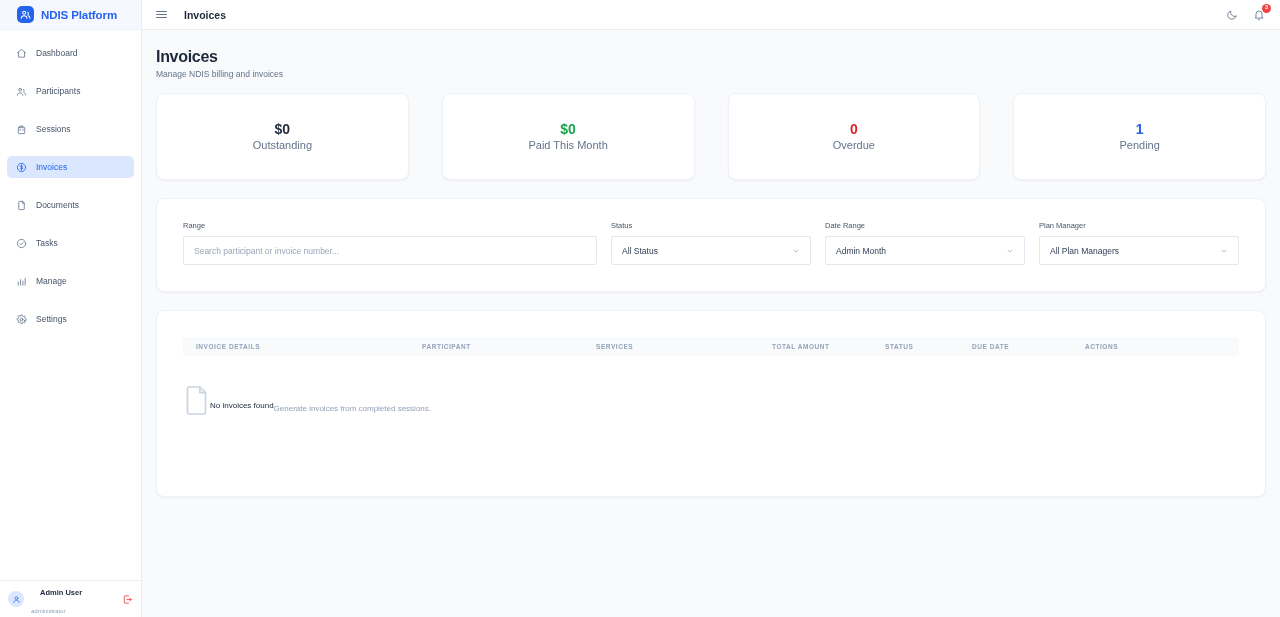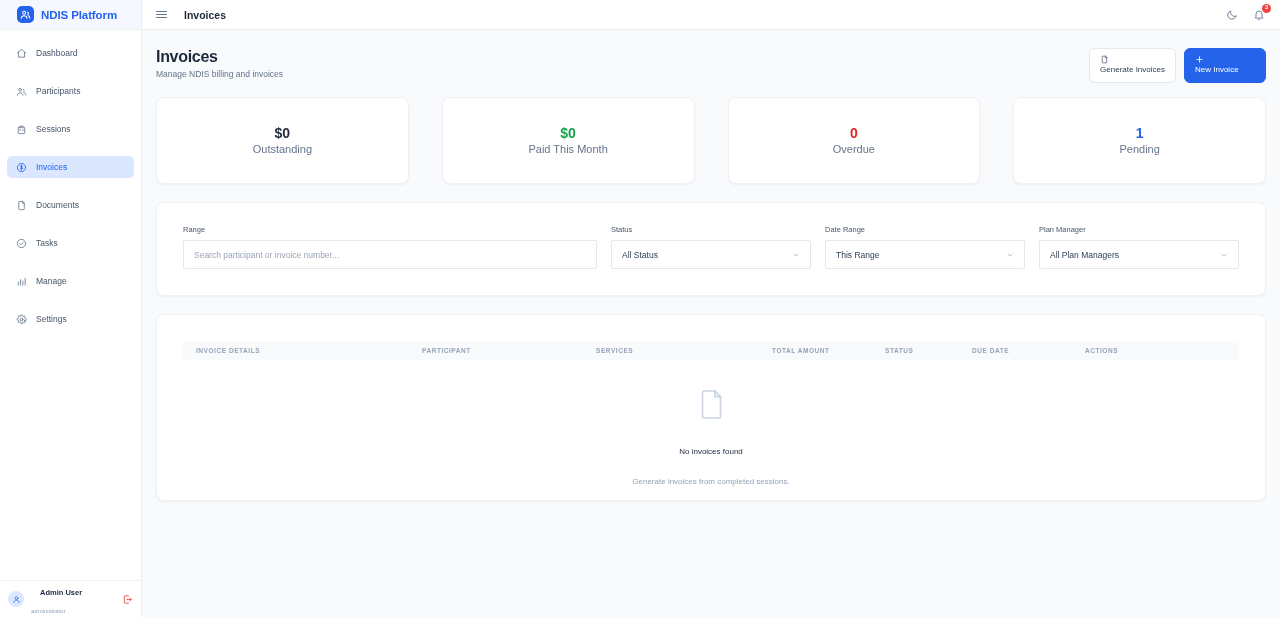--- a/index.html
+++ b/index.html
@@ -164,22 +164,22 @@
   }
   .th.c0 { width: 226px; }
   .th.c1 { width: 174px; }
   .th.c2 { width: 176px; }
   .th.c3 { width: 113px; }
   .th.c4 { width: 87px; }
   .th.c5 { width: 113px; }
   .th.c6 { flex: 1; }
 
   .empty {
-    display: flex; flex-direction: column; align-items: center;
-    padding-top: 28px; gap: 16px;
+    display: flex; flex-direction: row; align-items: center;
+    padding-top: 28px; gap: 0;
   }
   .empty-icon { width: 27px; height: 33px; margin-bottom: 10px; }
   .empty-title { font-size: 8px; color: #1e293b; }
   .empty-sub { font-size: 8px; color: #94a3b8; margin-top: 5px; }
 </style>
 </head>
 <body>
 
 <div id="app">
 
@@ -337,40 +337,20 @@
       </span>
     </header>
 
     <div class="content">
 
       <div class="page-head">
         <div>
           <div class="page-title">Invoices</div>
           <div class="page-sub">Manage NDIS billing and invoices</div>
         </div>
-        <div class="head-actions">
-          <div class="btn btn-secondary">
-            <span class="b-ico">
-              <svg width="9" height="9" viewBox="0 0 24 24" fill="none" stroke="#475569" stroke-width="1.9" stroke-linecap="round" stroke-linejoin="round">
-                  <path d="M14 3H7.5A1.5 1.5 0 0 0 6 4.5v15A1.5 1.5 0 0 0 7.5 21h9a1.5 1.5 0 0 0 1.5-1.5V7z"></path>
-                  <path d="M14 3v4h4"></path>
-                </svg>
-            </span>
-            <span>Generate Invoices</span>
-          </div>
-          <div class="btn btn-primary">
-            <span class="b-ico">
-              <svg width="9" height="9" viewBox="0 0 24 24" fill="none" stroke="#ffffff" stroke-width="2.2" stroke-linecap="round">
-                  <path d="M12 5v14"></path>
-                  <path d="M5 12h14"></path>
-                </svg>
-            </span>
-            <span>New Invoice</span>
-          </div>
-        </div>
       </div>
 
       <div class="stats">
         <div class="stat-card">
           <div class="stat-value" style="color:#1e293b">$0</div>
           <div class="stat-label">Outstanding</div>
         </div>
         <div class="stat-card">
           <div class="stat-value" style="color:#16a34a">$0</div>
           <div class="stat-label">Paid This Month</div>
@@ -400,21 +380,21 @@
               <svg width="8" height="8" viewBox="0 0 24 24" fill="none" stroke="#94a3b8" stroke-width="2.2" stroke-linecap="round" stroke-linejoin="round">
                   <path d="M6 9.5l6 6 6-6"></path>
                 </svg>
             </span>
           </div>
         </div>
 
         <div class="field sel">
           <span class="field-label">Date Range</span>
           <div class="select">
-            <span>This Range</span>
+            <span>Admin Month</span>
             <span class="chev">
               <svg width="8" height="8" viewBox="0 0 24 24" fill="none" stroke="#94a3b8" stroke-width="2.2" stroke-linecap="round" stroke-linejoin="round">
                   <path d="M6 9.5l6 6 6-6"></path>
                 </svg>
             </span>
           </div>
         </div>
 
         <div class="field sel">
           <span class="field-label">Plan Manager</span>

